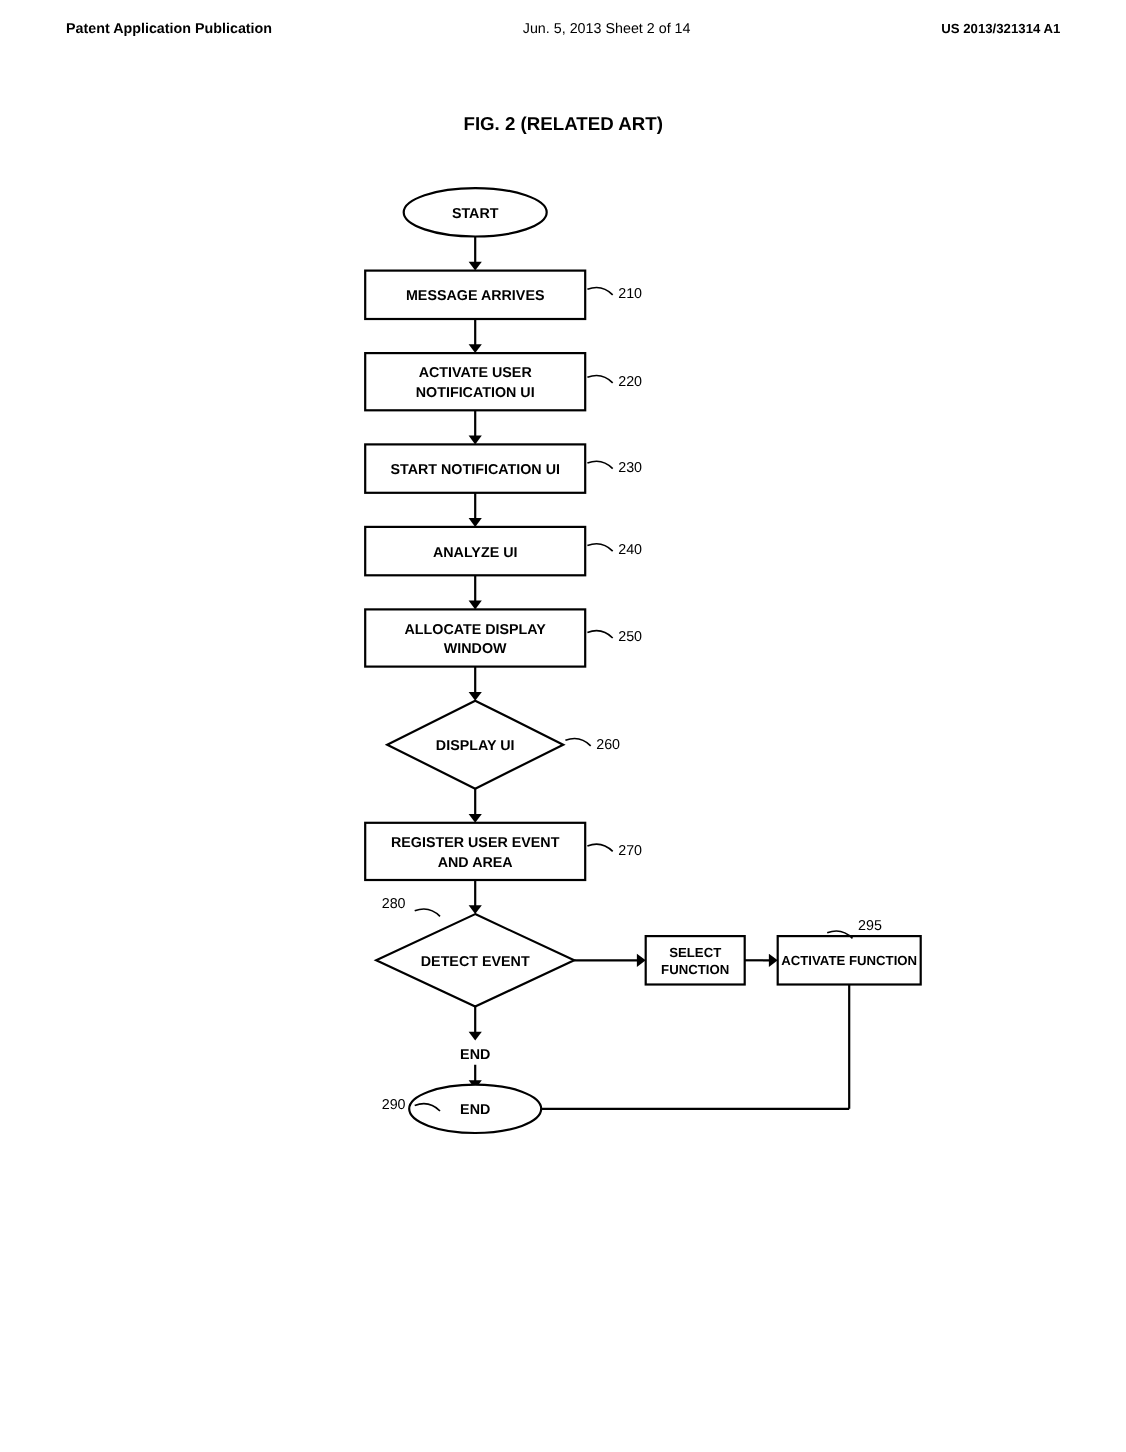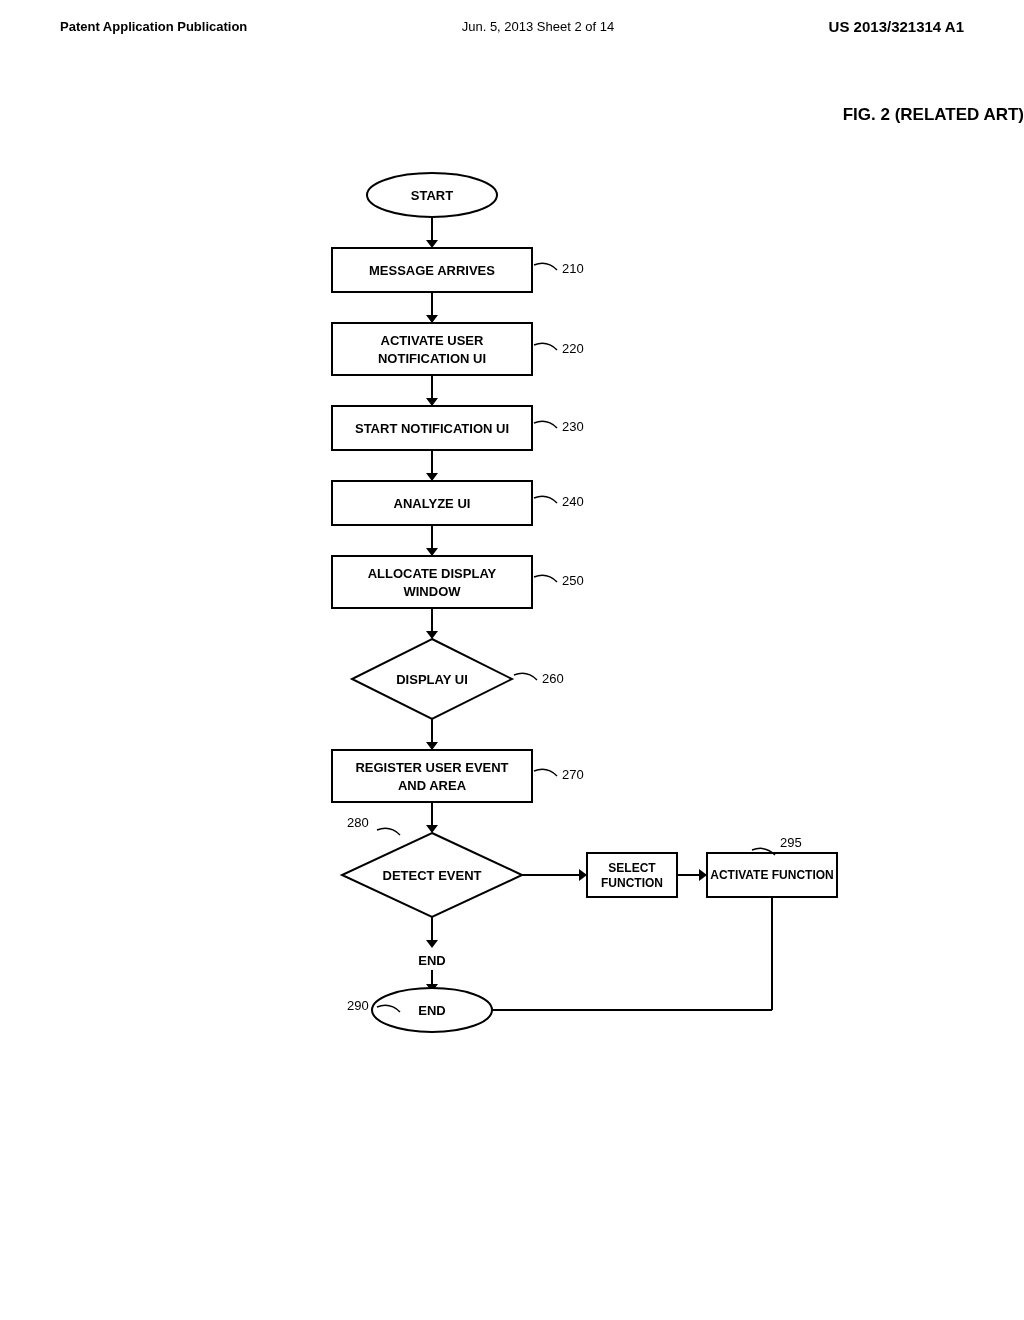--- a/index.html
+++ b/index.html
@@ -26,27 +26,27 @@
     .header-left {
       font-weight: bold;
       font-size: 13px;
     }
 
     .header-center {
       font-size: 13px;
     }
 
     .header-right {
-      font-size: 15px;
+      font-size: 12px;
       font-weight: bold;
     }
 
     
     .fig-title {
-      text-align: right;
+      text-align: center;
       font-size: 17px;
       font-weight: bold;
       margin-top: 60px;
       margin-bottom: 40px;
     }
 
     
     .flowchart {
       display: flex;
       flex-direction: column;

